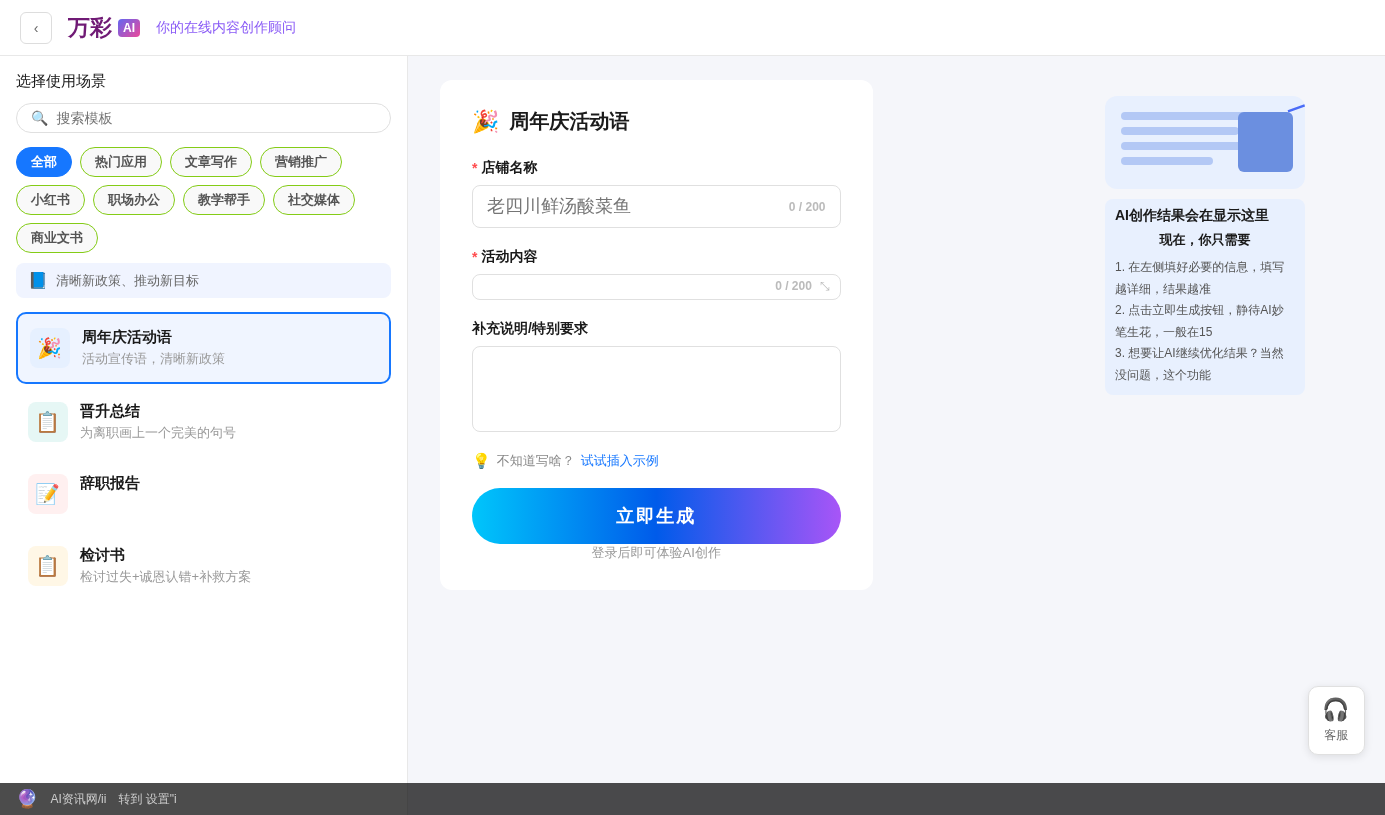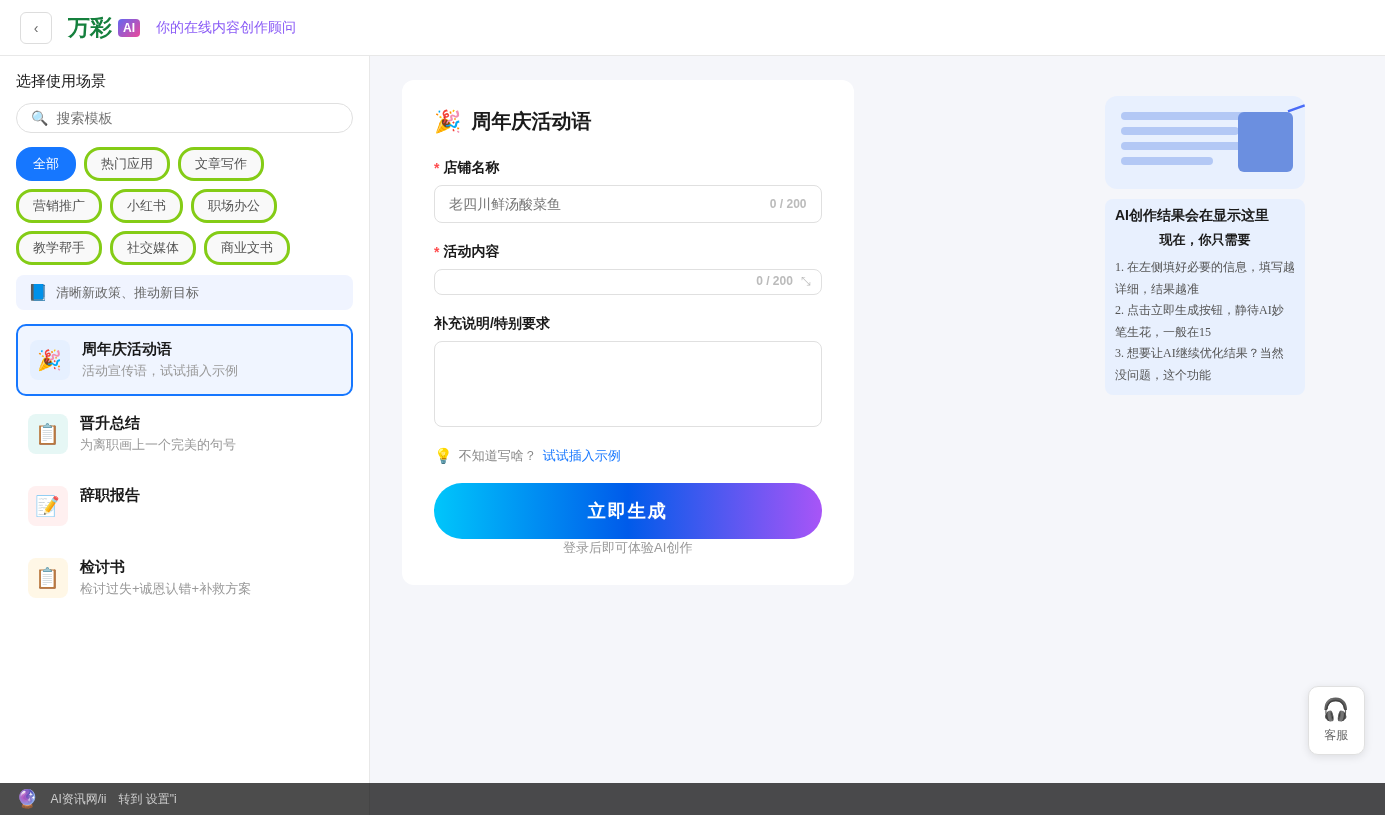--- a/index.html
+++ b/index.html
@@ -12,51 +12,51 @@
     }
     .header-back {
       width: 32px; height: 32px; border: 1px solid #ddd; border-radius: 6px;
       display: flex; align-items: center; justify-content: center; cursor: pointer;
       color: #666; font-size: 14px; margin-right: 16px;
     }
     .logo {
       display: flex; align-items: center; gap: 6px; margin-right: 16px;
     }
     .logo-text {
-      font-size: 22px; font-weight: bold; color: #15803d;
+      font-size: 22px; font-weight: bold; color: #701a75;
     }
     .logo-ai {
       background: linear-gradient(135deg, #6366f1, #ec4899); color: #fff;
       font-size: 12px; font-weight: bold; padding: 2px 5px; border-radius: 4px;
     }
     .header-subtitle { font-size: 14px; color: #8b5cf6; }
 
     
     .main-layout { display: flex; height: calc(815px - 56px); }
 
     
     .sidebar {
-      width: 370px; background: #fff; border-right: 1px solid #e8e8e8;
+      width: 408px; background: #fff; border-right: 1px solid #e8e8e8;
       padding: 16px; overflow-y: auto; flex-shrink: 0;
     }
     .sidebar-title { font-size: 15px; color: #1a1a1a; margin-bottom: 12px; }
     .search-box {
       display: flex; align-items: center; border: 1px solid #e0e0e0; border-radius: 20px;
       padding: 6px 14px; margin-bottom: 14px; background: #fff;
     }
     .search-box input {
       border: none; outline: none; font-size: 14px; color: #999; width: 100%; background: transparent;
     }
     .search-icon { color: #bbb; margin-right: 8px; font-size: 14px; }
 
     
     .tags-row { display: flex; flex-wrap: wrap; gap: 8px; margin-bottom: 10px; }
     .tag {
       padding: 5px 14px; border-radius: 16px; font-size: 13px; cursor: pointer;
-      border: 3px solid #84cc16; color: #555; background: #f9f9f9;
+      border: 1px solid #84cc16; color: #555; background: #f9f9f9; font-weight: bold;
     }
     .tag.active {
       background: #1677ff; color: #fff; border-color: #1677ff;
     }
 
     
     .policy-banner {
       display: flex; align-items: center; gap: 8px; padding: 8px 12px;
       background: #f0f4ff; border-radius: 8px; margin-bottom: 14px;
       font-size: 13px; color: #666;
@@ -204,21 +204,21 @@
       <span class="policy-icon">📘</span>
       <span>清晰新政策、推动新目标</span>
     </div>
 
     <div class="template-list">
 
       <div class="template-item active">
         <div class="template-icon blue">🎉</div>
         <div class="template-info">
           <div class="template-name">周年庆活动语</div>
-          <div class="template-desc">活动宣传语，试试插入示例</div>
+          <div class="template-desc">活动宣传语，清晰新政策</div>
         </div>
       </div>
 
       <div class="template-item">
         <div class="template-icon teal">📋</div>
         <div class="template-info">
           <div class="template-name">晋升总结</div>
           <div class="template-desc">为离职画上一个完美的句号</div>
         </div>
       </div>
@@ -252,21 +252,21 @@
         </div>
 
         
         <div class="form-field">
           <div class="field-label">
             <span class="required">*</span>
             <span>店铺名称</span>
           </div>
           <div class="input-wrapper">
             <div style="display:flex; align-items:center; padding: 10px 14px;">
-              <input type="text" style="flex: 1 1 0%; border: none; outline: none; font-size: 14px; color: #0369a1; background: transparent;" placeholder="老四川鲜汤酸菜鱼">
+              <input type="text" style="flex: 1 1 0%; border: none; outline: none; font-size: 18px; color: #0369a1; background: transparent;" placeholder="老四川鲜汤酸菜鱼">
               <span class="char-count">0 / 200</span>
             </div>
           </div>
         </div>
 
         
         <div class="form-field">
           <div class="field-label">
             <span class="required">*</span>
             <span>活动内容</span>
@@ -315,21 +315,21 @@
             <div style="height:8px; background:#b3c8f5; border-radius:4px; width:55%;"></div>
           </div>
           <div style="position:absolute; top:16px; right:12px; width:55px; height:60px; background:#6b8fe0; border-radius:6px;"></div>
 
           <div style="position:absolute; top:-8px; right:-20px; color:#4a6cf7; font-size:28px; transform:rotate(-20deg);">⟶</div>
         </div>
         <div style="margin-top:10px; font-size:13px; background:#e8f0fe; border-radius:8px; padding:8px 10px; display:flex; gap:6px; align-items:flex-start;">
           <div>
             <div style="font-size:14px; font-weight:bold; color:#1a1a1a; margin-bottom:6px; text-align:left; white-space:nowrap;">AI创作结果会在显示这里</div>
             <div style="font-size:13px; font-weight:bold; color:#1a1a1a; text-align:center; margin-bottom:8px;">现在，你只需要</div>
-            <div style="font-size:12px; color:#555; line-height:1.8;font-family:Liberation Serif, serif;">
+            <div style="font-size:12px; color:#555; line-height:1.8;">
               <div>1. 在左侧填好必要的信息，填写越详细，结果越准</div>
               <div>2. 点击立即生成按钮，静待AI妙笔生花，一般在15</div>
               <div>3. 想要让AI继续优化结果？当然没问题，这个功能</div>
             </div>
           </div>
         </div>
       </div>
     </div>
 
   </div>

